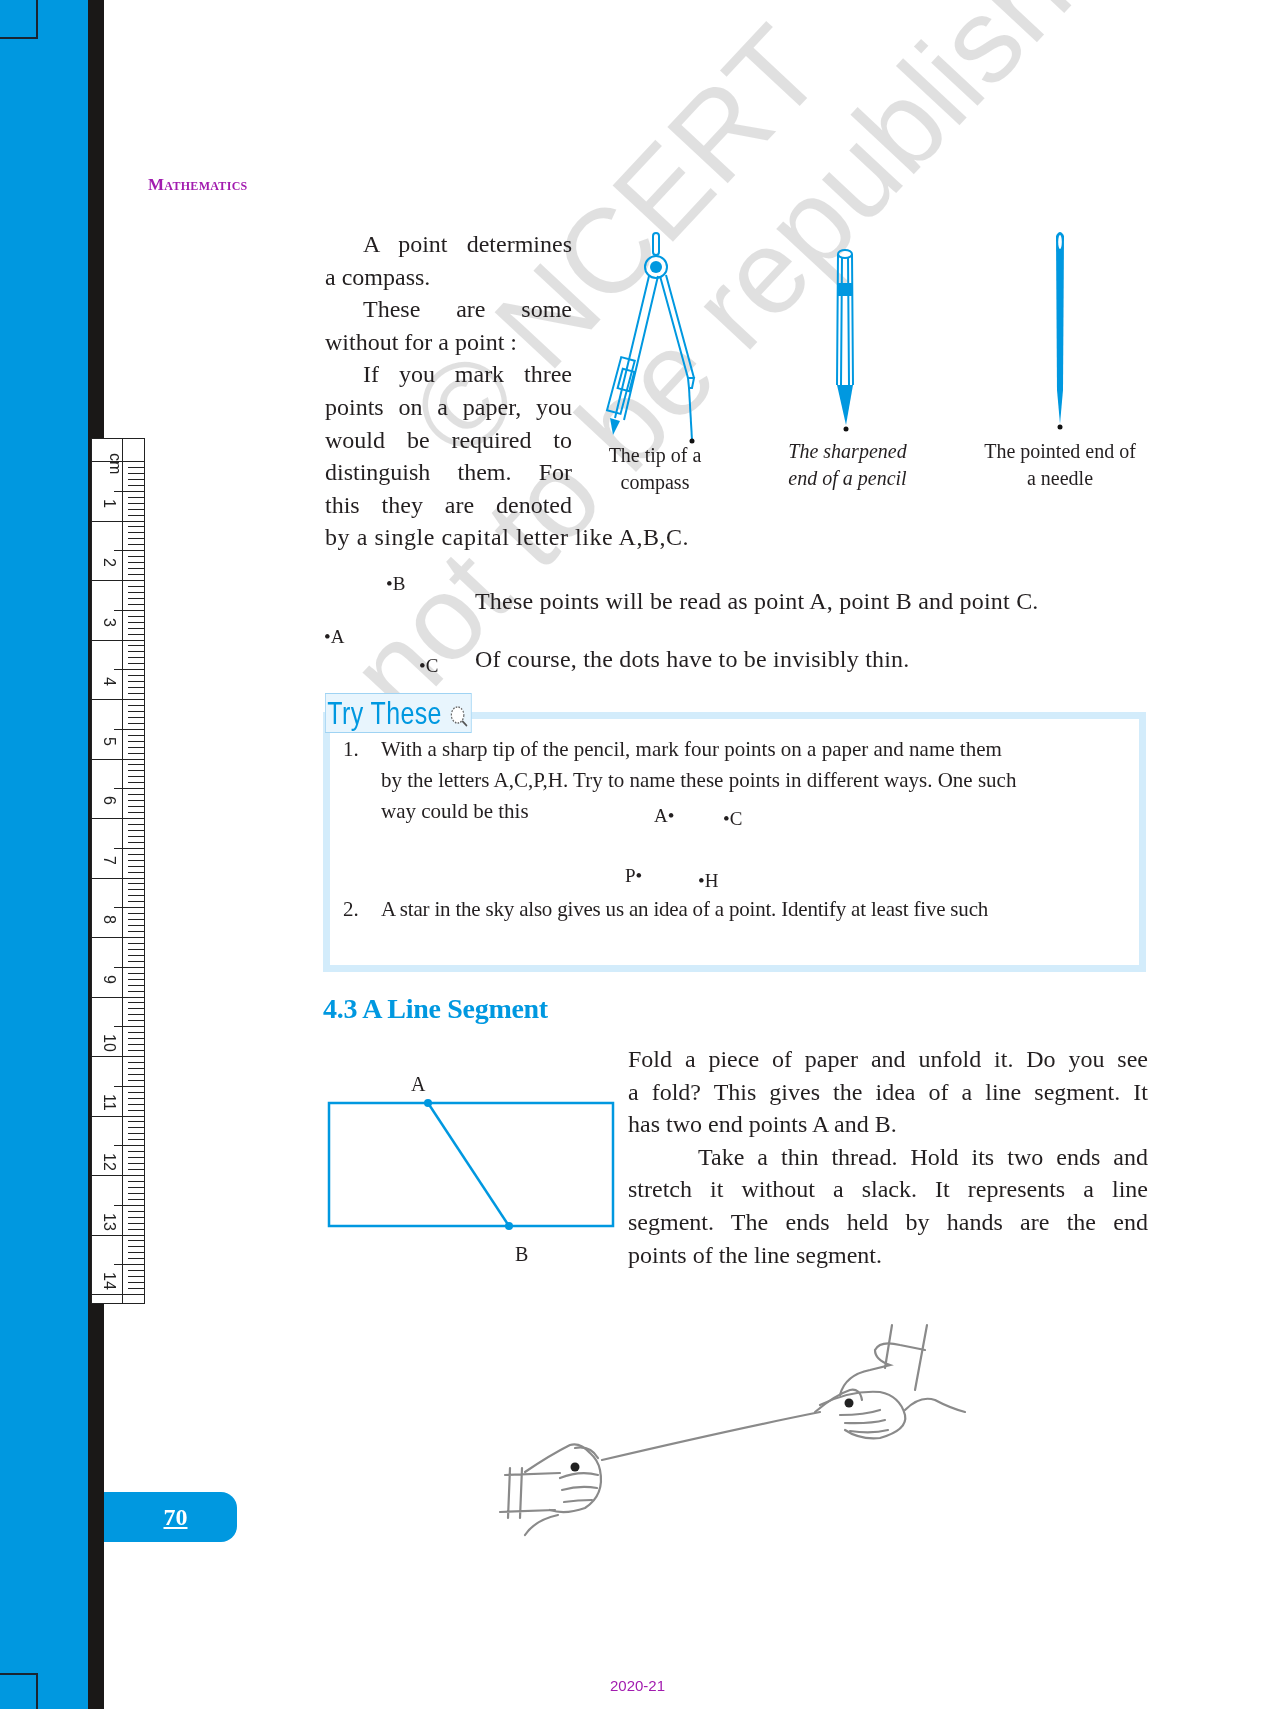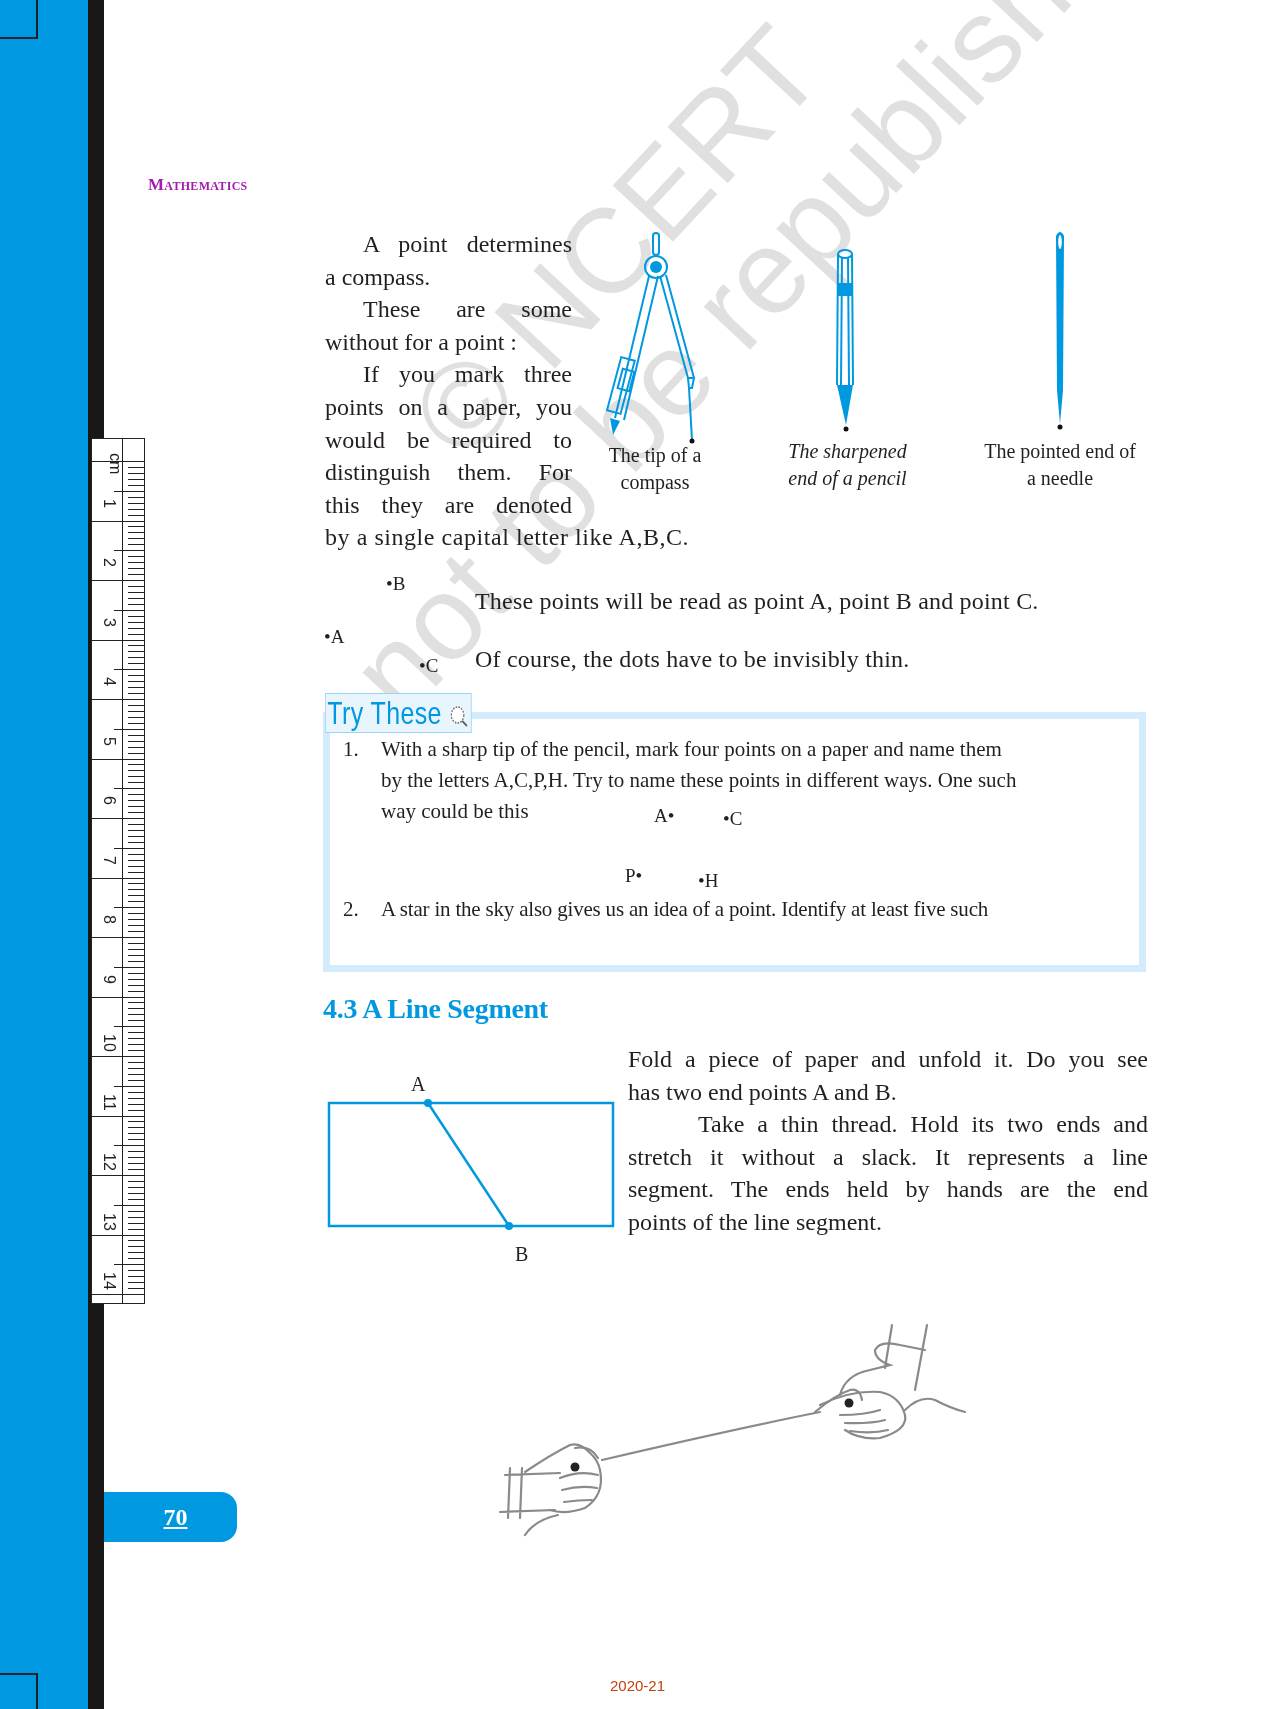--- a/index.html
+++ b/index.html
@@ -10,21 +10,21 @@
   .black-strip { left:88px; top:0; width:16px; height:1709px; background:#1a1817; }
   .crop-mark-top { left:0; top:0; width:36px; height:37px; border-right:2px solid #1a2430; border-bottom:2px solid #1a2430; }
   .crop-mark-bottom { left:0; top:1673px; width:36px; height:36px; border-right:2px solid #1a2430; border-top:2px solid #1a2430; }
   .header { left:148px; top:175px; font-family:"Liberation Serif", serif; font-weight:bold; color:#a21caf; font-size:17px; letter-spacing:0.3px; font-variant:small-caps; }
   .ruler { left:91px; top:438px; width:52px; height:864px; background:#fff; border:1px solid #222; }
   .ruler .tick { position:absolute; right:0; height:1px; background:#222; }
   .ruler .num { position:absolute; left:6px; font-family:"Liberation Sans", sans-serif; font-size:16px; transform:rotate(90deg); transform-origin:left top; color:#222; }
   .ruler .sep { position:absolute; left:0; width:30px; height:1px; background:#222; }
   .ruler .vline { position:absolute; left:30px; top:0; bottom:0; width:1px; background:#222; }
   .page-tab { left:104px; top:1492px; width:133px; height:50px; background:#0098e0; border-radius:0 16px 16px 0; color:#fff; font-weight:bold; font-size:24px; text-align:center; line-height:50px; padding-left:10px; box-sizing:border-box;text-decoration:underline; }
-  .footer { left:0; width:1275px; top:1677px; text-align:center; font-family:"Liberation Sans", sans-serif; font-size:15px; color:#c2410c; }
+  .footer { left:0; width:1275px; top:1677px; text-align:center; font-family:"Liberation Sans", sans-serif; font-size:15px; color:#a21caf; }
   .p { font-size:24px; line-height:32.6px; }
   .just { text-align:justify; text-align-last:justify; }
   .caption { font-size:20px; line-height:27px; text-align:center; }
   .try-box { left:323px; top:712px; width:823px; height:260px; border:7px solid #d3ecfb; box-sizing:border-box; }
   .try-title { left:325px; top:693px; font-family:"Liberation Sans", "DejaVu Sans", sans-serif; font-size:32px; color:#0098e0; background:#e8f5fd; border:1px solid #9fd3f3; padding:0 2px; line-height:38px; transform:scaleX(0.78); transform-origin:left center; letter-spacing:0.5px; }
   .try-item { font-size:21px; line-height:31px; }
   .pt { font-size:19px; }
   .section-title { left:323px; top:993px; font-size:28px; font-weight:bold; color:#0098e0; letter-spacing:-0.3px; }
   .watermark { left:230px; top:560px; font-family:"Liberation Sans", sans-serif; color:rgba(0,0,0,0.12); font-size:120px; line-height:130px; transform:rotate(-47deg); transform-origin:left top; pointer-events:none; white-space:nowrap; }
 </style>
@@ -313,20 +313,21 @@
   <rect x="4" y="33" width="284" height="123" fill="none" stroke="#0098e0" stroke-width="2.5"></rect>
   <line x1="103" y1="33" x2="184" y2="156" stroke="#0098e0" stroke-width="2.5"></line>
   <circle cx="103" cy="33" r="4" fill="#0098e0"></circle>
   <circle cx="184" cy="156" r="4" fill="#0098e0"></circle>
 </svg>
 <div class="abs pt" style="left:411px;top:1073px;font-size:20px;">A</div>
 <div class="abs pt" style="left:515px;top:1243px;font-size:20px;">B</div>
 
 <div class="abs p" style="left:628px;top:1043px;width:520px;">
   <div class="just">Fold a piece of paper and unfold it. Do you see</div>
+  <div class="just">a fold? This gives the idea of a line segment. It</div>
   <div>has two end points A and B.</div>
   <div class="just" style="padding-left:70px;">Take a thin thread. Hold its two ends and</div>
   <div class="just">stretch it without a slack. It represents a line</div>
   <div class="just">segment. The ends held by hands are the end</div>
   <div>points of the line segment.</div>
 </div>
 
 <svg class="abs" style="left:480px;top:1320px;" width="500" height="250" viewBox="0 0 500 250">
   <g fill="none" stroke="#8a8a8a" stroke-width="2.2" stroke-linecap="round">
     <path d="M122 140 Q250 110 340 92"></path>

